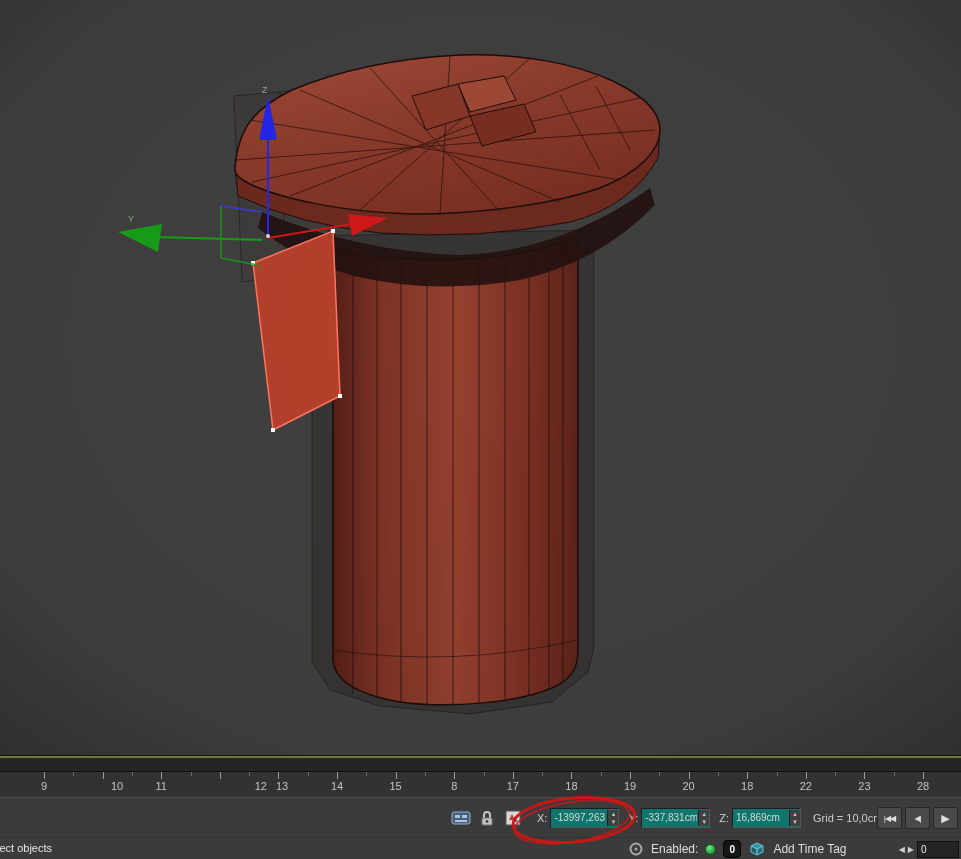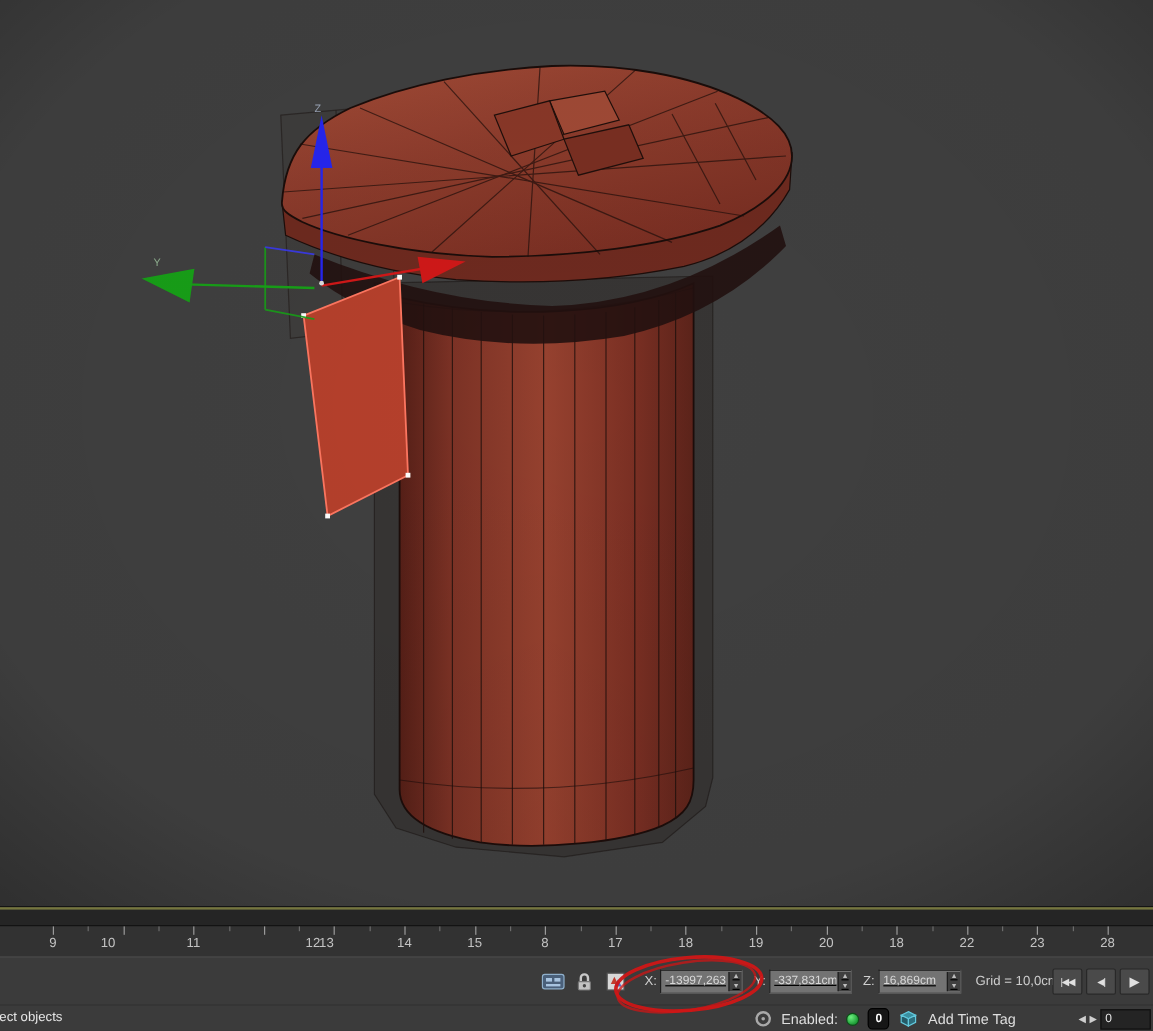--- a/index.html
+++ b/index.html
@@ -19,21 +19,21 @@
   .tlabel{position:absolute;top:8px;transform:translateX(-50%);font-size:11px;color:#c3c3c3;}
 
   
   .bottompanel{position:absolute;left:0;top:797px;width:961px;height:62px;background:#3b3b3b;border-top:1px solid #4a4a4a;box-sizing:border-box;}
   .row1{position:relative;height:39px;display:flex;align-items:center;padding-left:450px;box-sizing:border-box;}
   .row2{position:relative;height:22px;border-top:1px solid #333;box-sizing:border-box;}
 
   .sb-icon{display:flex;align-items:center;justify-content:center;width:22px;height:20px;margin-right:4px;border-radius:2px;}
 
   .coordlabel{color:#cfcfcf;font-size:11px;margin:0 3px 0 9px;}
-  .fieldwrap{display:flex;align-items:center;background:#737373;border:1px solid #1e1e1e;border-bottom-color:#565656;border-right-color:#565656;height:18px;text-decoration:underline;}
+  .fieldwrap{display:flex;align-items:center;background:#0f766e;border:1px solid #1e1e1e;border-bottom-color:#565656;border-right-color:#565656;height:18px;}
   .fieldwrap input{width:52px;border:0;background:transparent;color:#d8d8d8;font-size:10px;font-family:"Liberation Sans",sans-serif;padding:0 1px 0 3px;outline:none;overflow:hidden;}
   .spin{display:flex;flex-direction:column;width:10px;border-left:1px solid #1e1e1e;background:#404040;}
   .spin span{height:8px;font-size:6px;line-height:8px;color:#bdbdbd;text-align:center;cursor:pointer;}
 
   .gridtext{color:#cccccc;font-size:11px;margin-left:12px;white-space:nowrap;}
 
   .playback{position:absolute;right:3px;top:9px;display:flex;gap:3px;}
   .pb-btn{min-width:19px;height:20px;padding:0 2px;background:#4a4a4a;border:1px solid #282828;border-radius:2px;color:#e0e0e0;font-size:8px;display:flex;align-items:center;justify-content:center;cursor:pointer;letter-spacing:-1px;}
   .pb-btn.play{font-size:11px;letter-spacing:0;}
 
@@ -176,30 +176,30 @@
   </div>
 
   <div class="timeline">
     <div class="tl-track"></div>
     <div class="tl-ruler" id="ruler">
         <div class="tick" style="left: 44px;"></div>
         <div class="tick minor" style="left: 73.3px;"></div>
         <span class="tlabel" style="left: 44px;">9</span>
         <div class="tick" style="left: 102.6px;"></div>
         <div class="tick minor" style="left: 131.9px;"></div>
-        <span class="tlabel" style="left: 90px;">10</span>
+        <span class="tlabel" style="left: 117px;">10</span>
         <div class="tick" style="left: 161.2px;"></div>
         <div class="tick minor" style="left: 190.5px;"></div>
         <span class="tlabel" style="left: 161.2px;">11</span>
         <div class="tick" style="left: 219.8px;"></div>
         <div class="tick minor" style="left: 249.1px;"></div>
         <span class="tlabel" style="left: 219.8px; margin-left: 41px;">12</span>
         <div class="tick" style="left: 278.4px;"></div>
         <div class="tick minor" style="left: 307.7px;"></div>
-        <span class="tlabel" style="left: 272px;">13</span>
+        <span class="tlabel" style="left: 282px;">13</span>
         <div class="tick" style="left: 337px;"></div>
         <div class="tick minor" style="left: 366.3px;"></div>
         <span class="tlabel" style="left: 337px;">14</span>
         <div class="tick" style="left: 395.6px;"></div>
         <div class="tick minor" style="left: 424.9px;"></div>
         <span class="tlabel" style="left: 395.6px;">15</span>
         <div class="tick" style="left: 454.2px;"></div>
         <div class="tick minor" style="left: 483.5px;"></div>
         <span class="tlabel" style="left: 454.2px;">8</span>
         <div class="tick" style="left: 512.8px;"></div>

